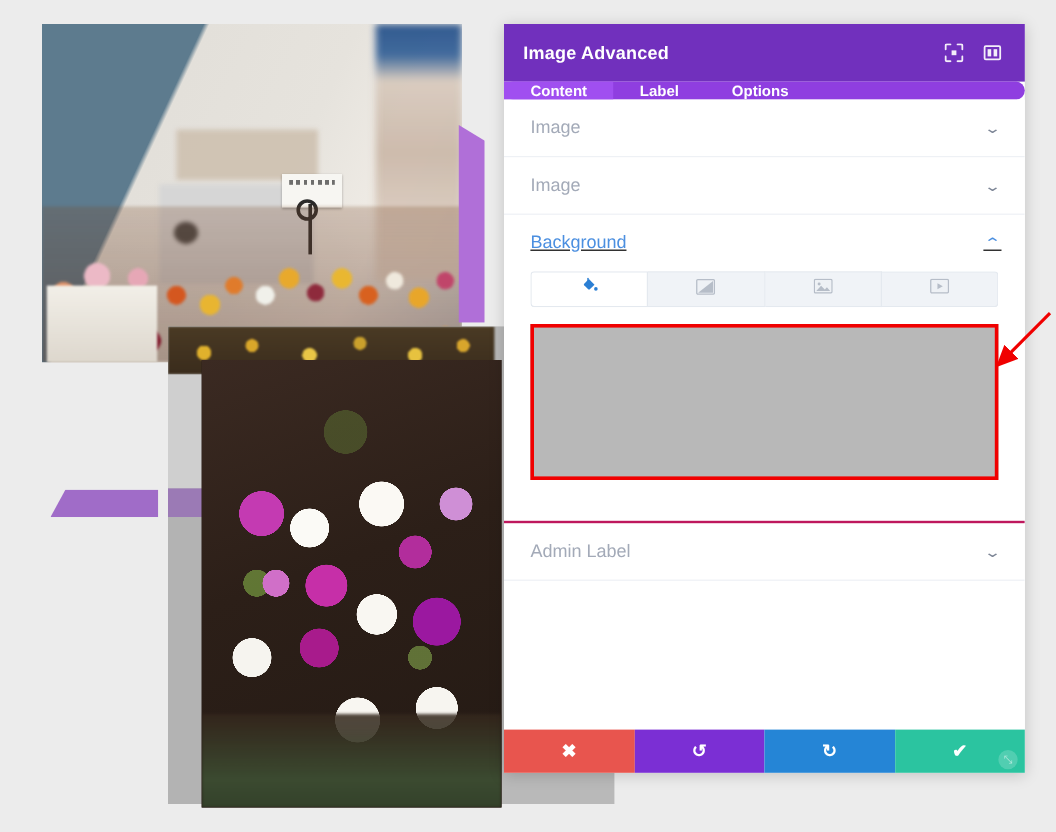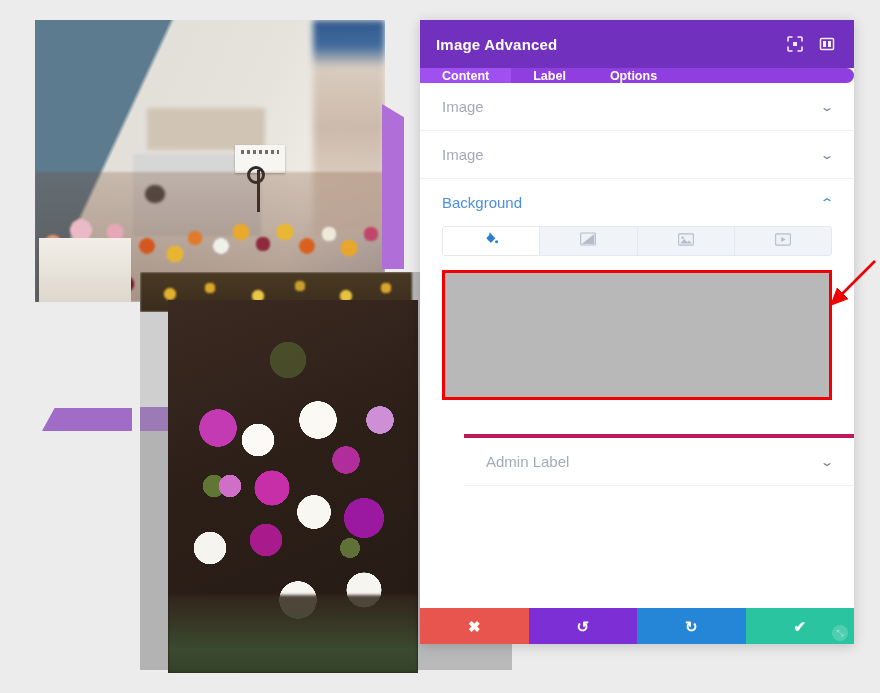--- a/index.html
+++ b/index.html
@@ -339,21 +339,21 @@
     margin: 14px 22px 0 22px;
     position: relative;
   }
   #color-swatch {
     height: 130px;
     background: #b8b8b8;
     border: 3px solid #f00000;
   }
 
   
-  #admin-section { margin-top: 34px; border-top: 4px solid #be185d; margin-left: 44px; }
+  #admin-section { margin-top: 34px; border-top: 2px solid #be185d; }
 
   
   #action-bar {
     height: 36px;
     display: flex;
     flex: 0 0 auto;
     position: relative;
   }
   .act-btn {
     flex: 1;
@@ -463,21 +463,21 @@
       </div>
     </div>
 
     <div class="toggle-section">
       <div class="toggle-head">
         <span class="toggle-label">Image</span>
         <span class="chev">⌄</span>
       </div>
     </div>
 
-    <div class="toggle-section open" style="border-bottom:none;">
+    <div class="toggle-section open" style="border-bottom:none;text-decoration:underline;">
       <div class="toggle-head">
         <span class="toggle-label">Background</span>
         <span class="chev">⌃</span>
       </div>
 
       <div id="bg-type-tabs">
 
         <div class="bg-tab active">
           <span>
             <svg width="15" height="15" viewBox="0 0 16 16" aria-hidden="true">

